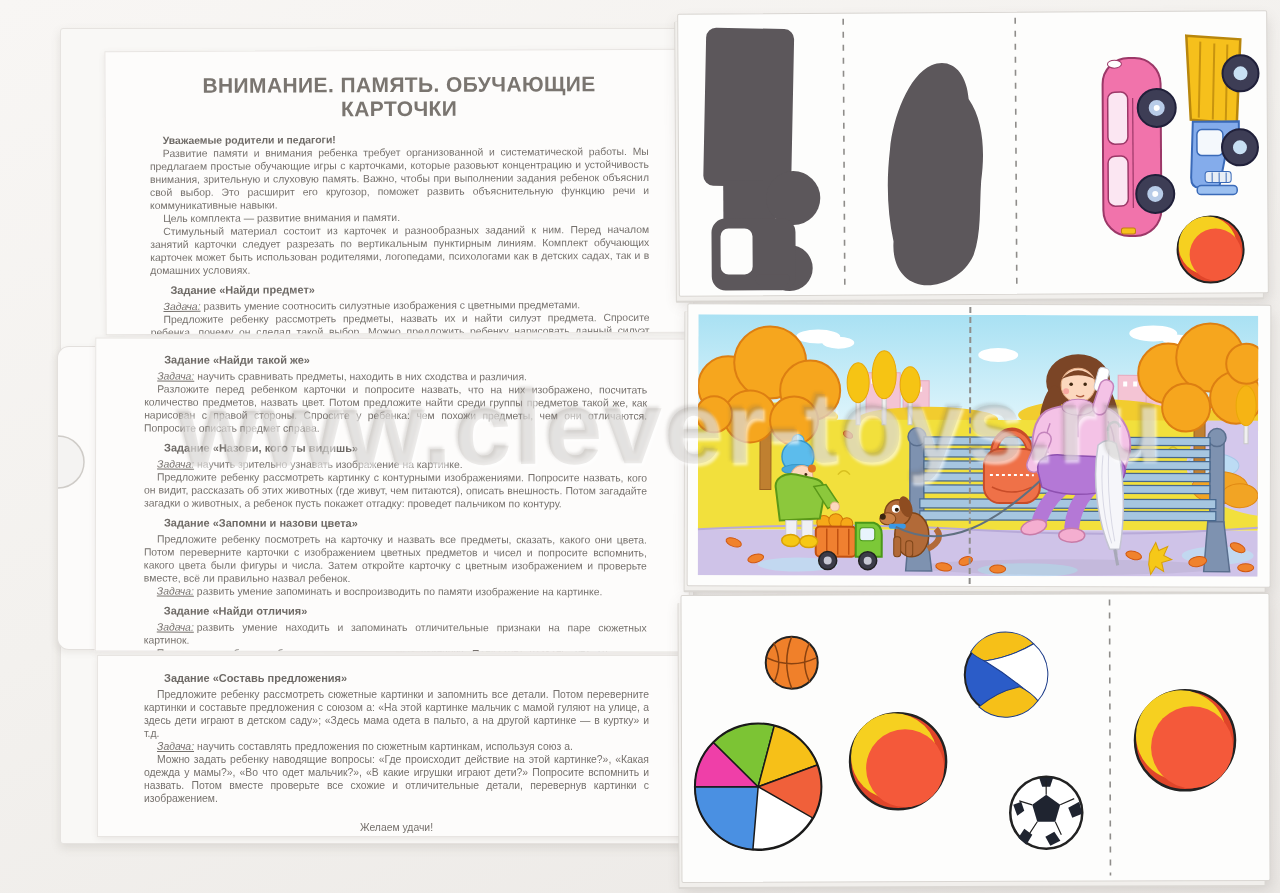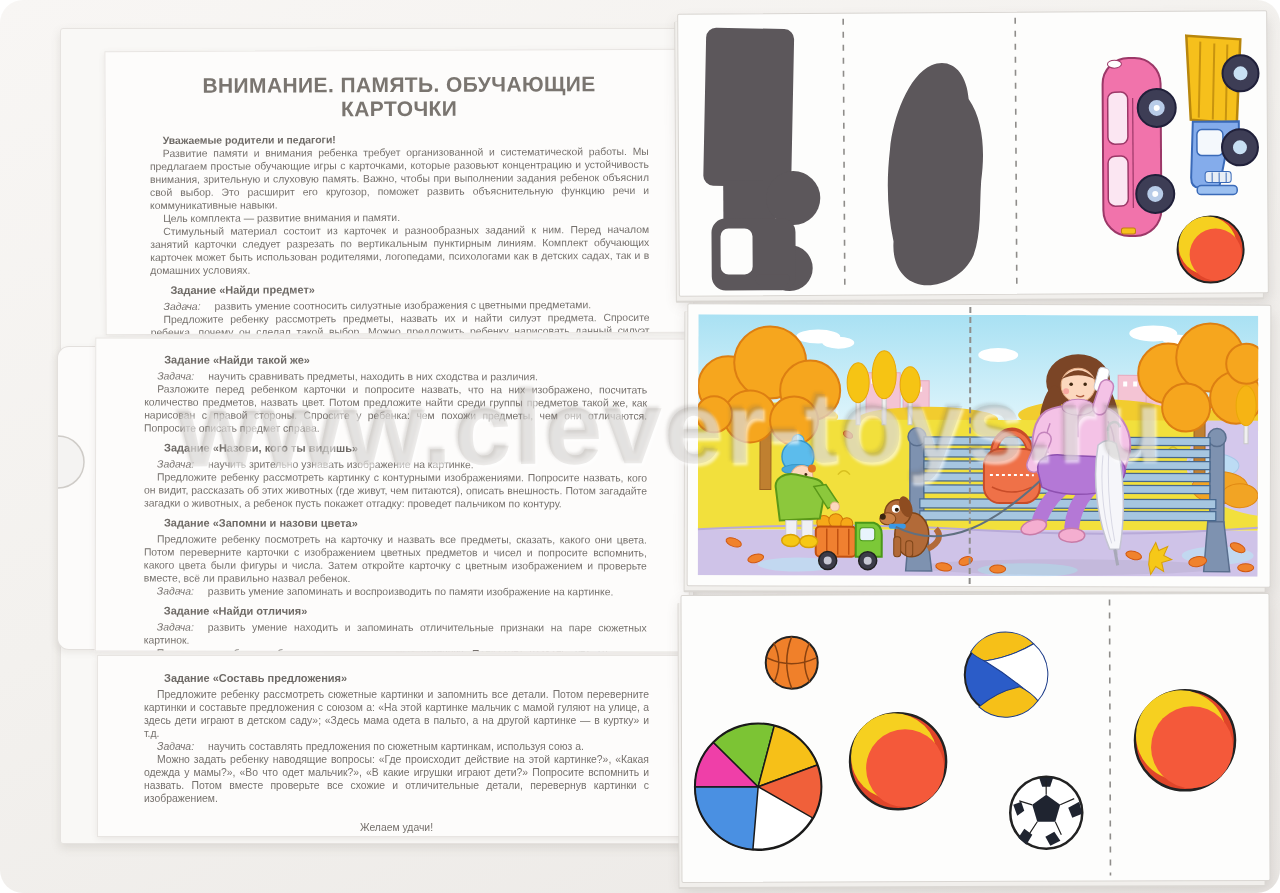--- a/index.html
+++ b/index.html
@@ -1,18 +1,18 @@
 <!DOCTYPE html>
 <html><head>
 <meta charset="utf-8">
 <style>
   html,body{margin:0;padding:0;}
   .stage{position:relative;width:1280px;height:893px;overflow:hidden;
     background:linear-gradient(155deg,#f8f6f4 0%,#f3f1ee 45%,#ebe8e5 100%);
-    font-family:'Liberation Sans','DejaVu Sans',sans-serif;border-radius:23px;}
+    font-family:'Liberation Sans','DejaVu Sans',sans-serif;}
   
   .back-sheet{position:absolute;left:60px;top:28px;width:632px;height:814px;
     background:#f9f8f6;border:1px solid #e6e3e0;border-radius:3px;
     box-shadow:0 4px 10px rgba(120,110,100,.16);}
   .panel{position:absolute;background:#fdfcfb;border:1px solid #e8e5e2;
     box-shadow:0 2px 6px rgba(120,110,100,.12);color:#76716d;overflow:hidden;}
   .panel-a{left:105px;top:50px;width:585px;height:284px;transform:rotate(-.25deg);
     padding:22px 40px 0 44px;box-sizing:border-box;}
   .panel-b{left:95px;top:338px;width:595px;height:314px;transform:rotate(.1deg);
     padding:8px 42px 0 48px;box-sizing:border-box;}
@@ -20,21 +20,21 @@
     padding:16px 40px 0 46px;box-sizing:border-box;}
   .flap{position:absolute;left:57px;top:346px;width:40px;height:302px;
     background:#fcfbfa;border:1px solid #e3e0dd;border-right:none;
     border-radius:12px 0 0 12px;box-shadow:-2px 3px 6px rgba(120,110,100,.10);}
   .booklet-title{margin:0 0 12px 0;font-size:21px;font-weight:bold;color:#7a7570;
     text-align:center;letter-spacing:.4px;}
   .panel p{margin:0;font-size:10.4px;line-height:13px;text-align:justify;text-indent:13px;}
   .panel p.bold{font-weight:bold;color:#6e6a66;}
   .task-head{font-weight:bold;color:#6e6a66;margin:7px 0 3px 0 !important;
     text-indent:20px !important;font-size:11px !important;}
-  .tlabel{font-style:italic;margin-right:14px;}
+  .tlabel{font-style:italic;margin-right:3px;text-decoration:underline;}
   .closing{text-align:center !important;text-indent:0 !important;margin-top:16px !important;}
   
   .watermark{position:absolute;left:178px;top:368px;z-index:40;pointer-events:none;
     font-size:104px;font-weight:bold;letter-spacing:2px;white-space:nowrap;
     color:rgba(142,136,130,.15);
     text-shadow:2px 3px 3px rgba(255,255,255,.6),-2px -2px 3px rgba(108,102,96,.18);
     transform:rotate(-.4deg);}
   
   .card{position:absolute;background:#fdfdfc;border:1px solid #d9d6d2;border-radius:2px;
     box-shadow:-4px 6px 0 -2px #f1efec,-4px 7px 0 -1px #dbd8d4,0 8px 14px rgba(90,80,70,.18);}

